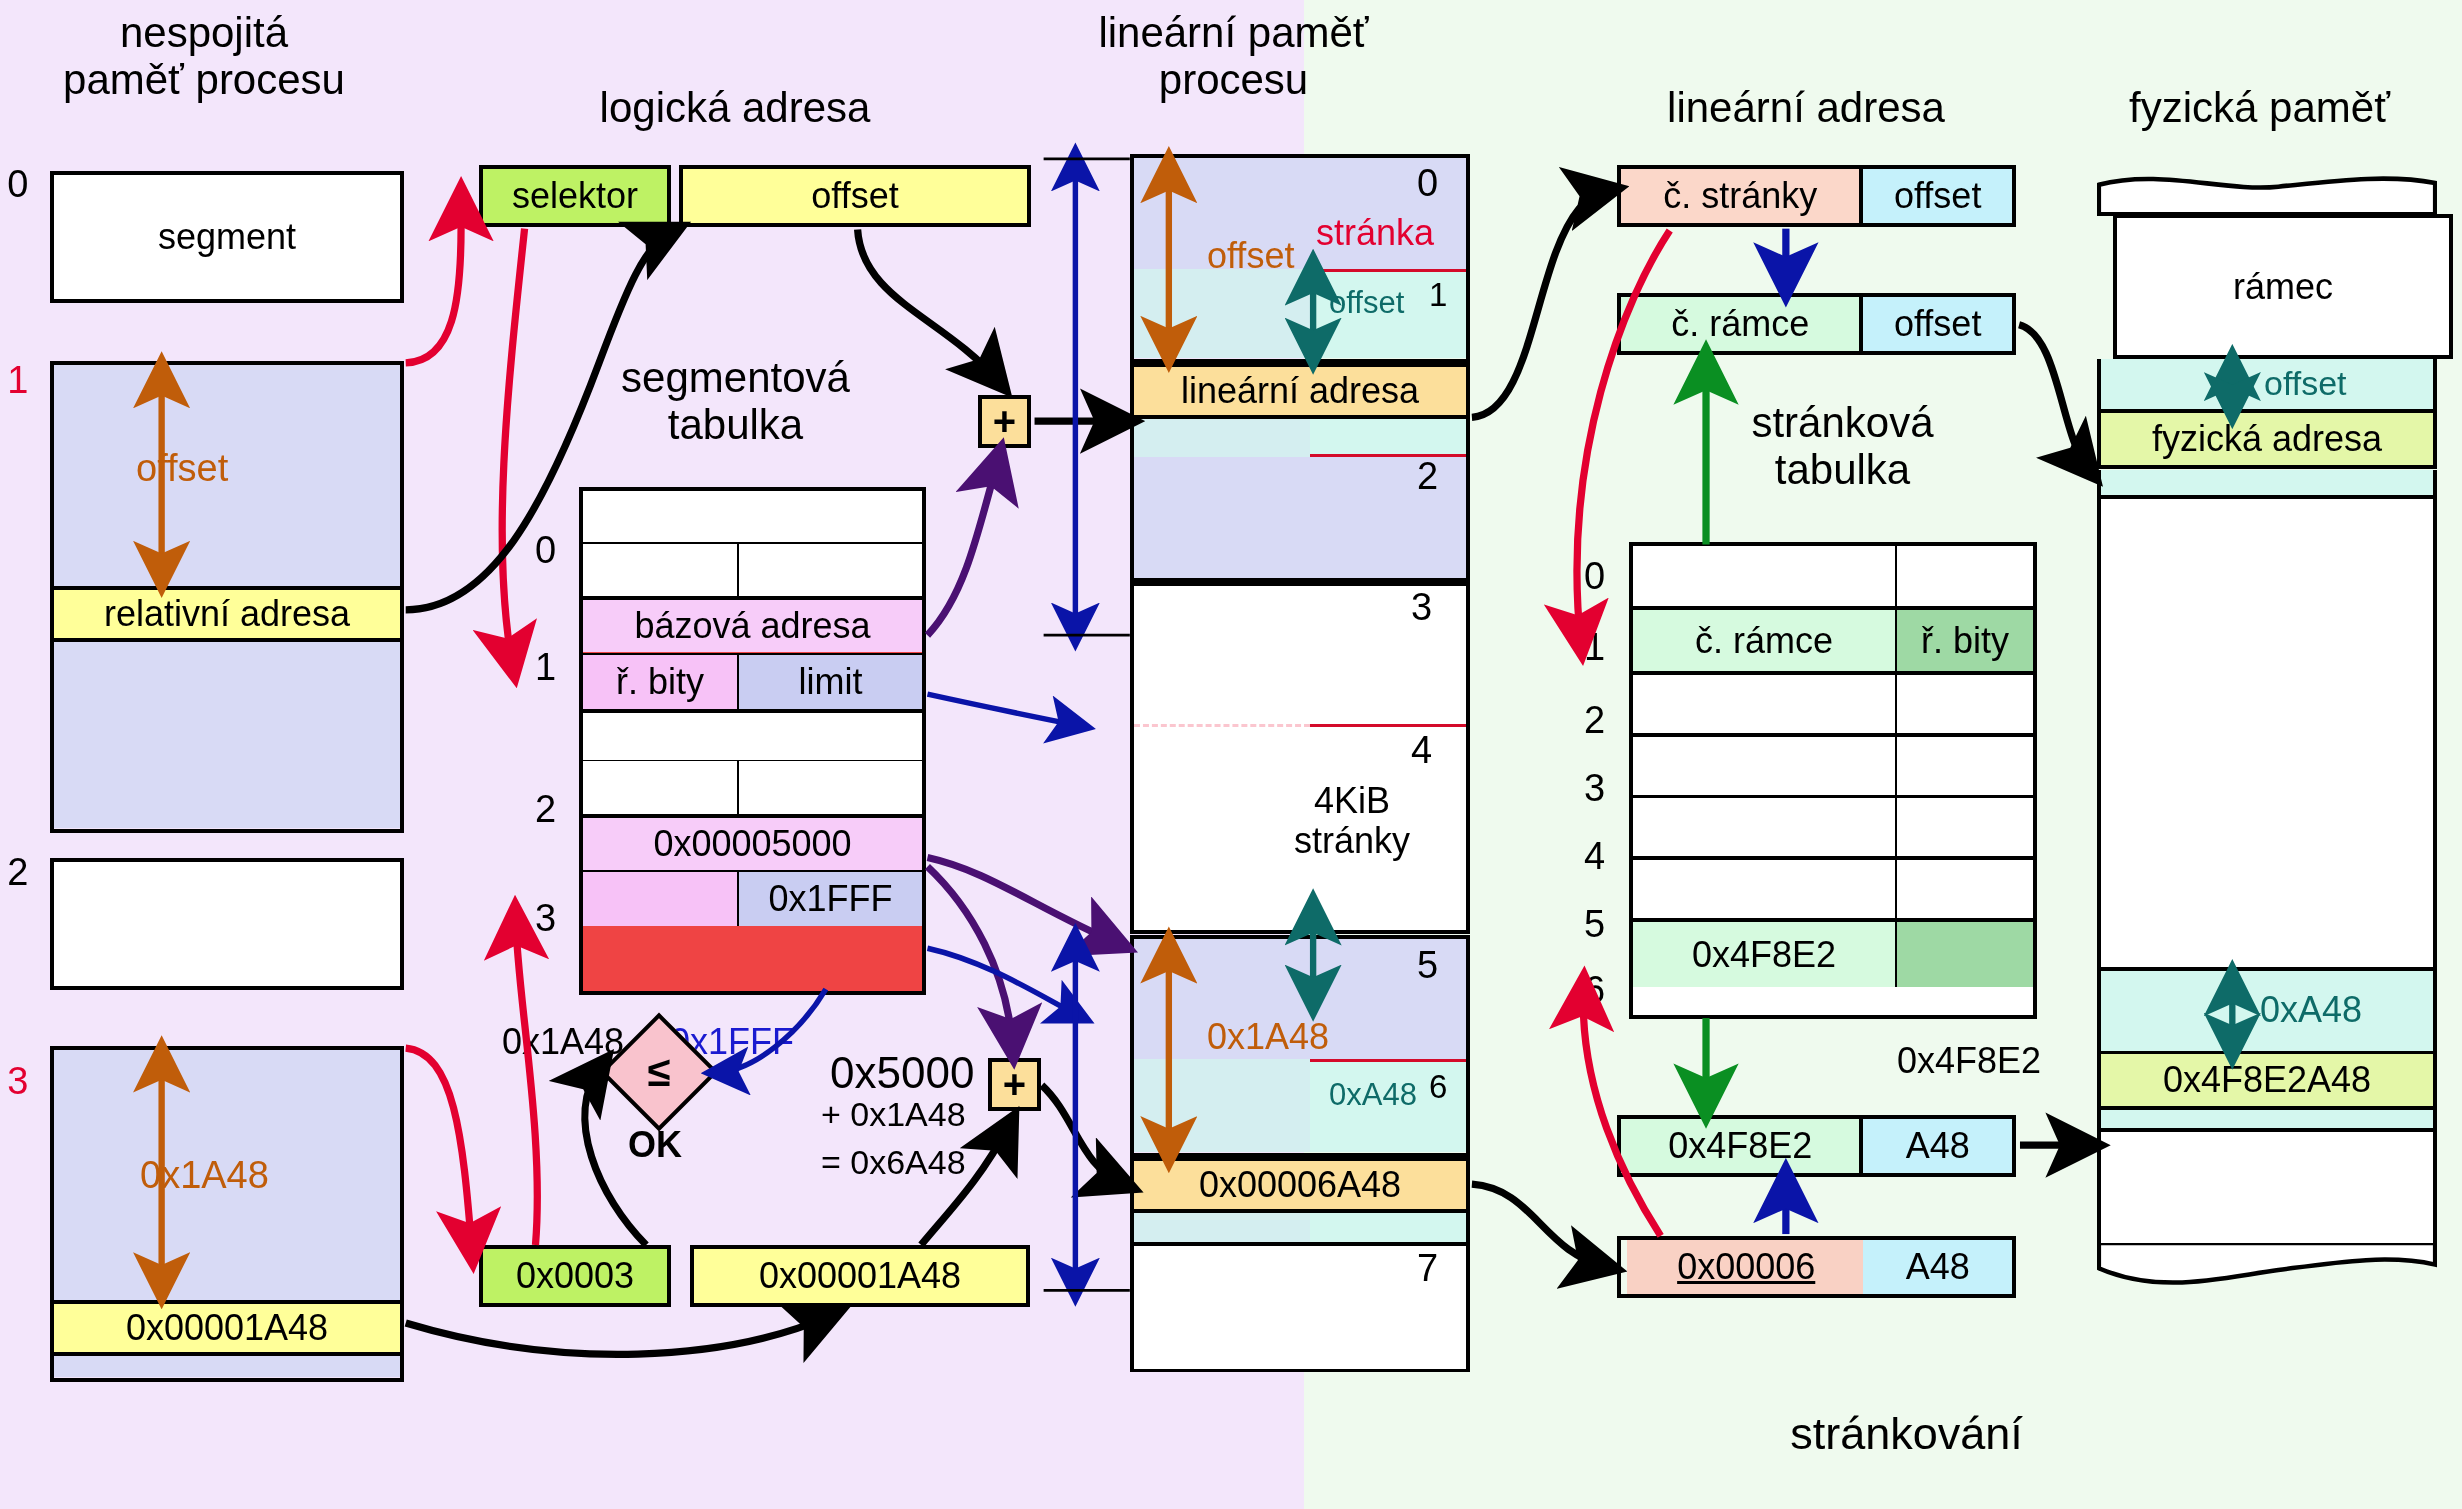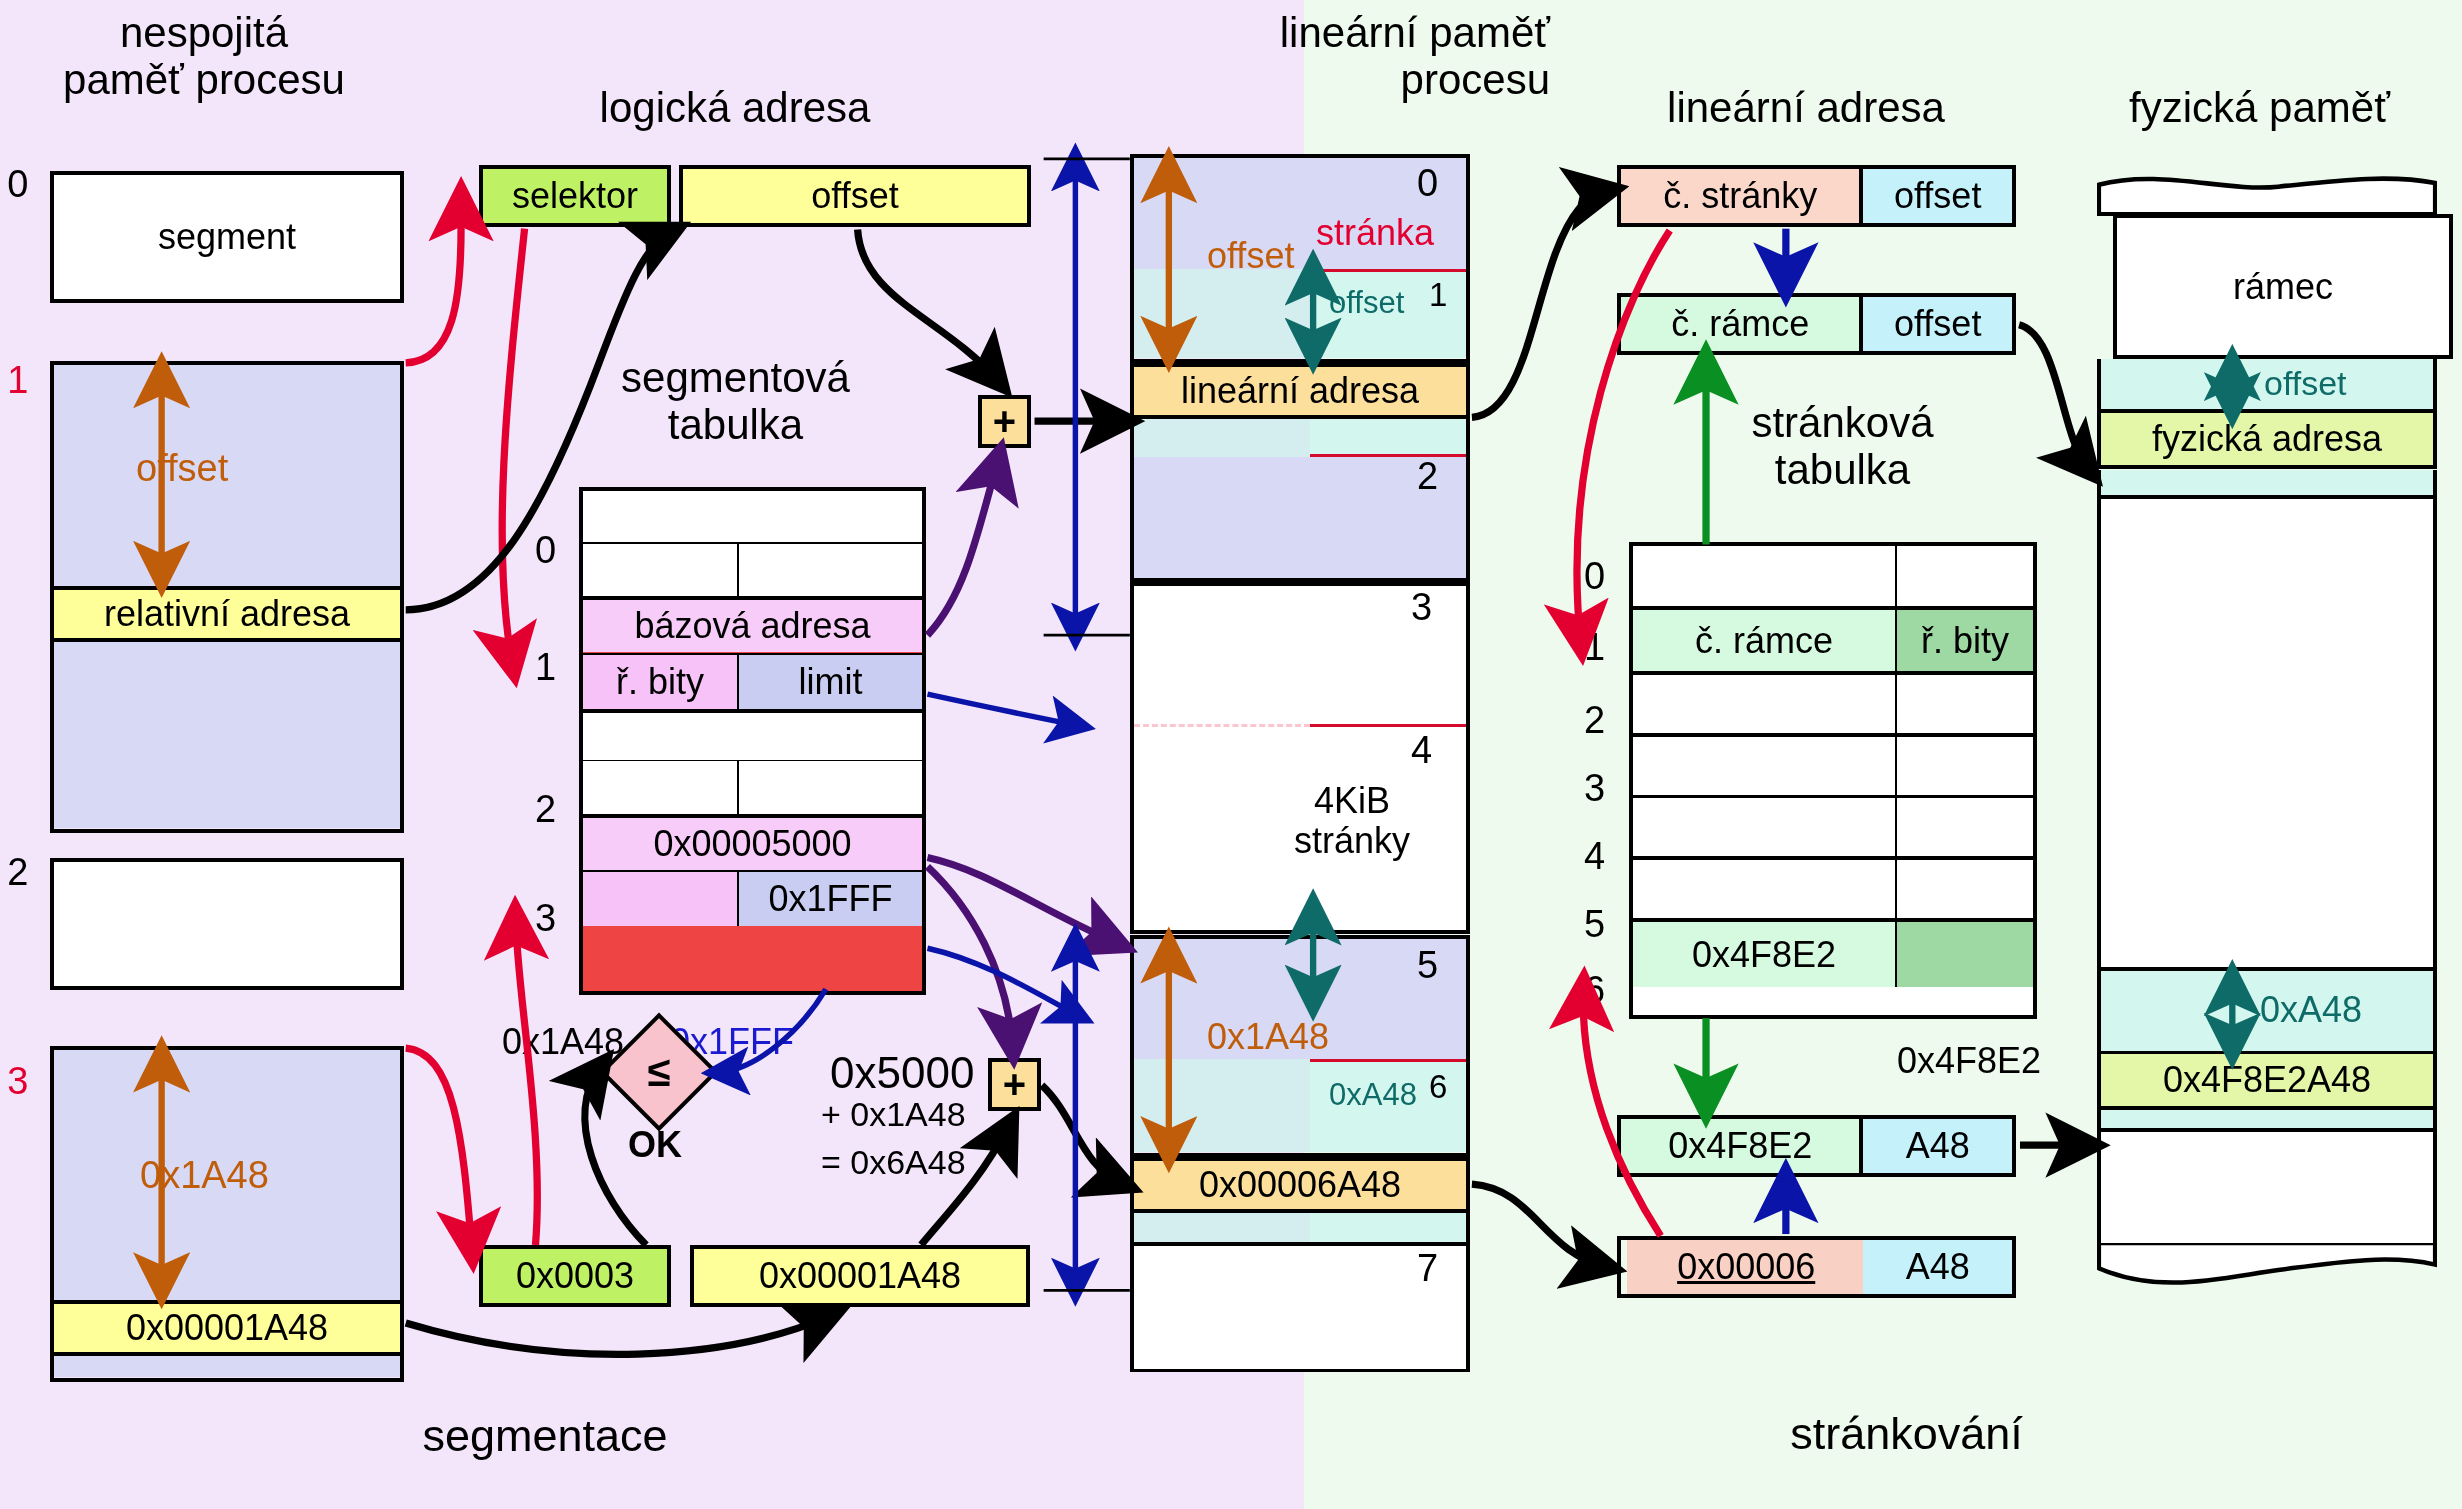--- a/index.html
+++ b/index.html
@@ -45,30 +45,29 @@
 </head>
 <body>
 
 <div id="stage">
   <div class="bg-left"></div>
   <div class="bg-right"></div>
 
   <div class="ttl" style="left:9px;top:9px;width:390px;">nespojitá
 paměť procesu</div>
   <div class="ttl" style="left:517px;top:84px;width:436px;">logická adresa</div>
-  <div class="ttl" style="left:1069px;top:9px;width:481px;text-align:right;">lineární paměť
+  <div class="ttl" style="left:993px;top:9px;width:481px;">lineární paměť
 procesu</div>
   <div class="ttl" style="left:1579px;top:84px;width:454px;">lineární adresa</div>
   <div class="ttl" style="left:2060px;top:84px;width:399px;">fyzická paměť</div>
   <div class="ttl" style="left:545px;top:354px;width:381px;">segmentová
 tabulka</div>
   <div class="ttl" style="left:1661px;top:399px;width:363px;">stránková
 tabulka</div>
 
-  <div class="ttl" style="left:300px;top:1411px;width:490px;font-size:45px;">segmentace</div>
   <div class="ttl" style="left:1625px;top:1409px;width:563px;font-size:45px;">stránkování</div>
 
   <div class="idx" style="left:7.3px;top:163px;">0</div>
   <div class="box white" style="left:50px;top:171px;width:354px;height:132px;">
     <div class="cell" style="left:0;top:0;width:100%;height:100%;">segment</div>
   </div>
 
   <div class="idx-red" style="left:7.3px;top:359px;">1</div>
   <div class="box" style="left:50px;top:361px;width:354px;height:472px;background:transparent;">
     <div class="cell lav" style="left:0;top:0;width:100%;height:221px;"></div>

